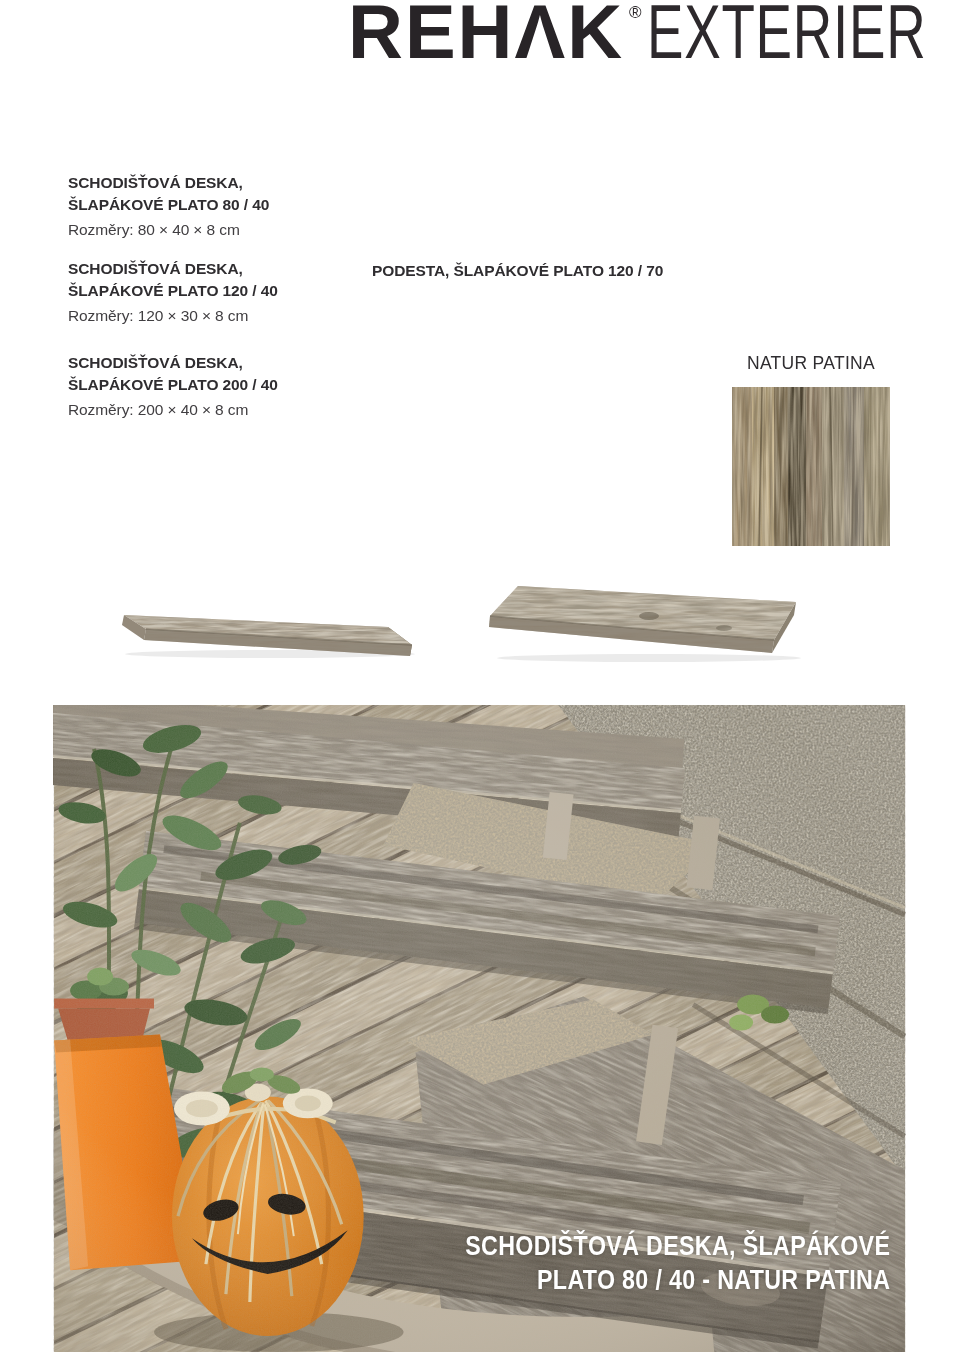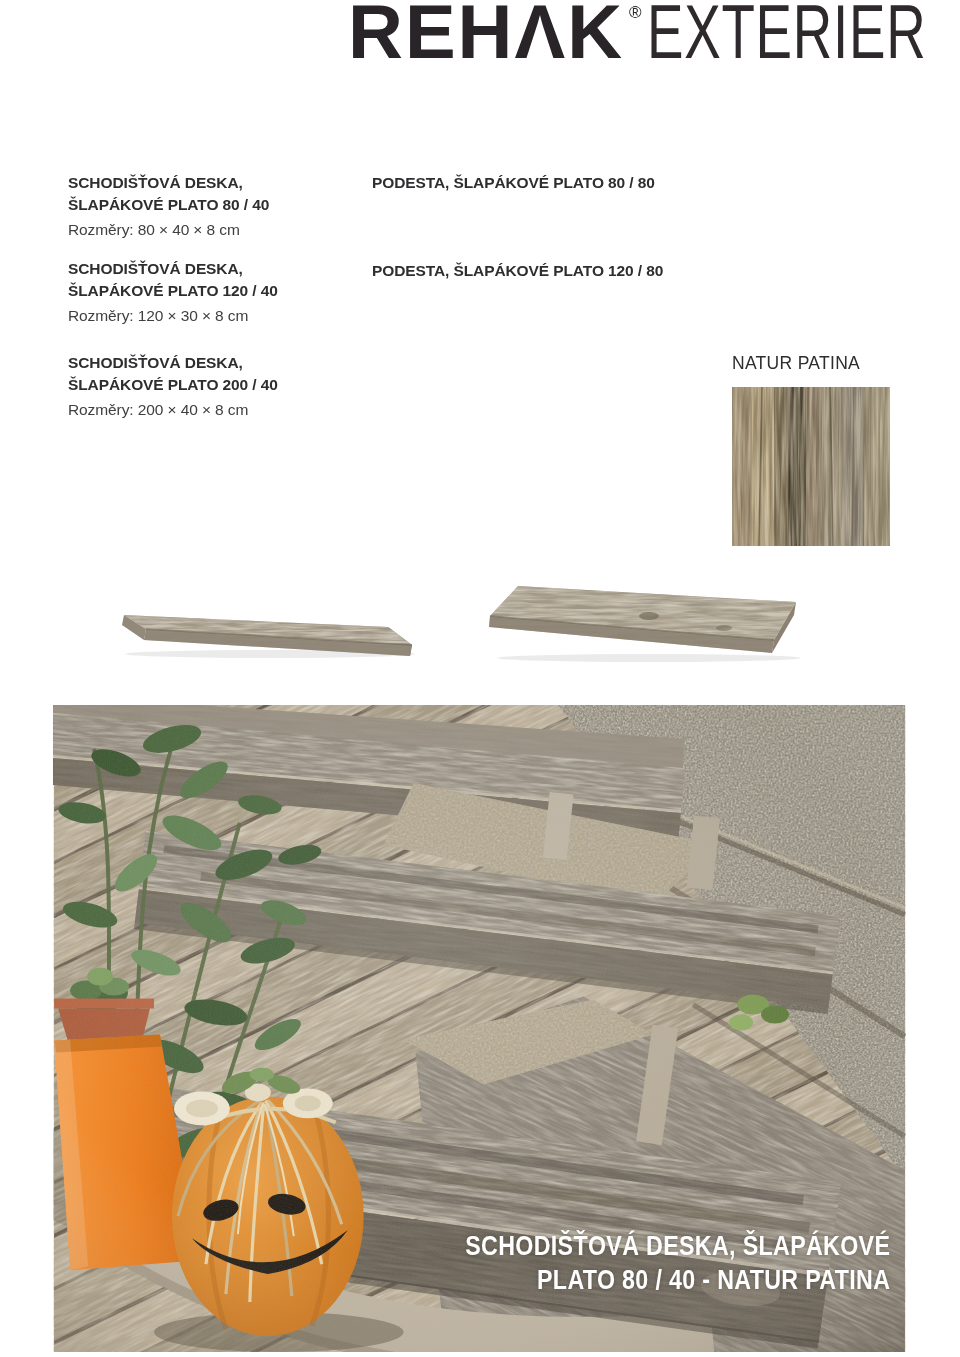--- a/index.html
+++ b/index.html
@@ -25,21 +25,21 @@
   
   .product { position:absolute; font-size:15.5px; line-height:21.5px; letter-spacing:-0.1px; }
   .product.colL { left:68px; }
   .product.colR { left:372px; white-space:nowrap; }
   .p-title { font-weight:bold; color:#2f2d30; }
   .p-title span { display:block; }
   .p-dims  { color:#403e41; margin-top:4px; }
   
   .finish-label {
     position:absolute; left:732px; top:353px; width:158px;
-    font-size:17.5px; line-height:20px;
+    text-align:center; font-size:17.5px; line-height:20px;
     letter-spacing:0.3px; color:#2f2d30;
   }
   .finish-swatch { position:absolute; left:732px; top:387px; width:158px; height:159px; }
   
   .plank1 { position:absolute; left:110px; top:597px; width:310px; height:62px; }
   .plank2 { position:absolute; left:484px; top:576px; width:328px; height:88px; }
   
   .photo { position:absolute; left:53px; top:705px; width:853px; height:691px; overflow:hidden; }
   .photo svg { display:block; }
   .photo-caption {
@@ -78,24 +78,23 @@
   </div>
   <div class="product colL" style="top:352px">
     <div class="p-title">
       <span>SCHODIŠŤOVÁ DESKA,</span>
       <span>ŠLAPÁKOVÉ PLATO 200 / 40</span>
     </div>
     <div class="p-dims">Rozměry: 200 × 40 × 8 cm</div>
   </div>
 
   <div class="product colR" style="top:172px">
-    <div class="p-title">PODESTA, ŠLAPÁKOVÉ PLATO 80 / 80</div>
   </div>
   <div class="product colR" style="top:260px">
-    <div class="p-title">PODESTA, ŠLAPÁKOVÉ PLATO 120 / 80</div>
+    <div class="p-title">PODESTA, ŠLAPÁKOVÉ PLATO 120 / 70</div>
   </div>
   <div class="product colR" style="top:350px">
   </div>
 
   <div class="finish-label">NATUR PATINA</div>
   <div class="finish-swatch">
     <svg width="158" height="159" viewBox="0 0 158 159">
       <defs>
         <filter id="sw-d">
             <feTurbulence type="fractalNoise" baseFrequency="0.32 0.012" numOctaves="3" seed="5" result="n"></feTurbulence>

